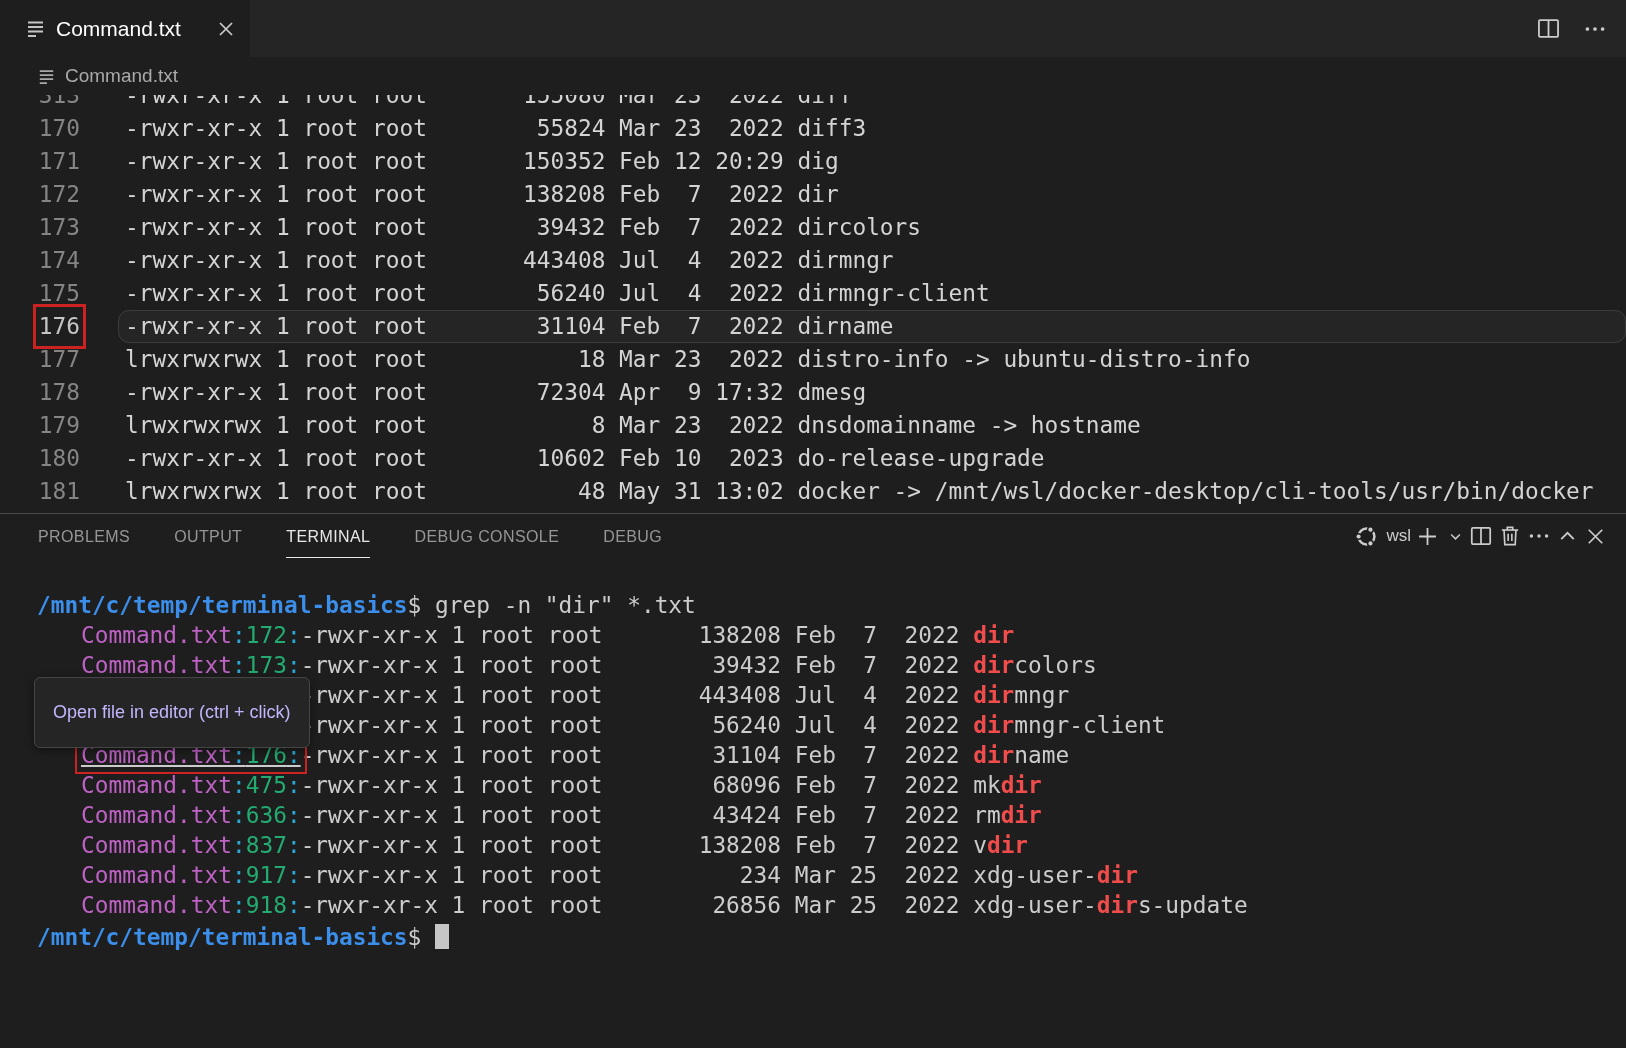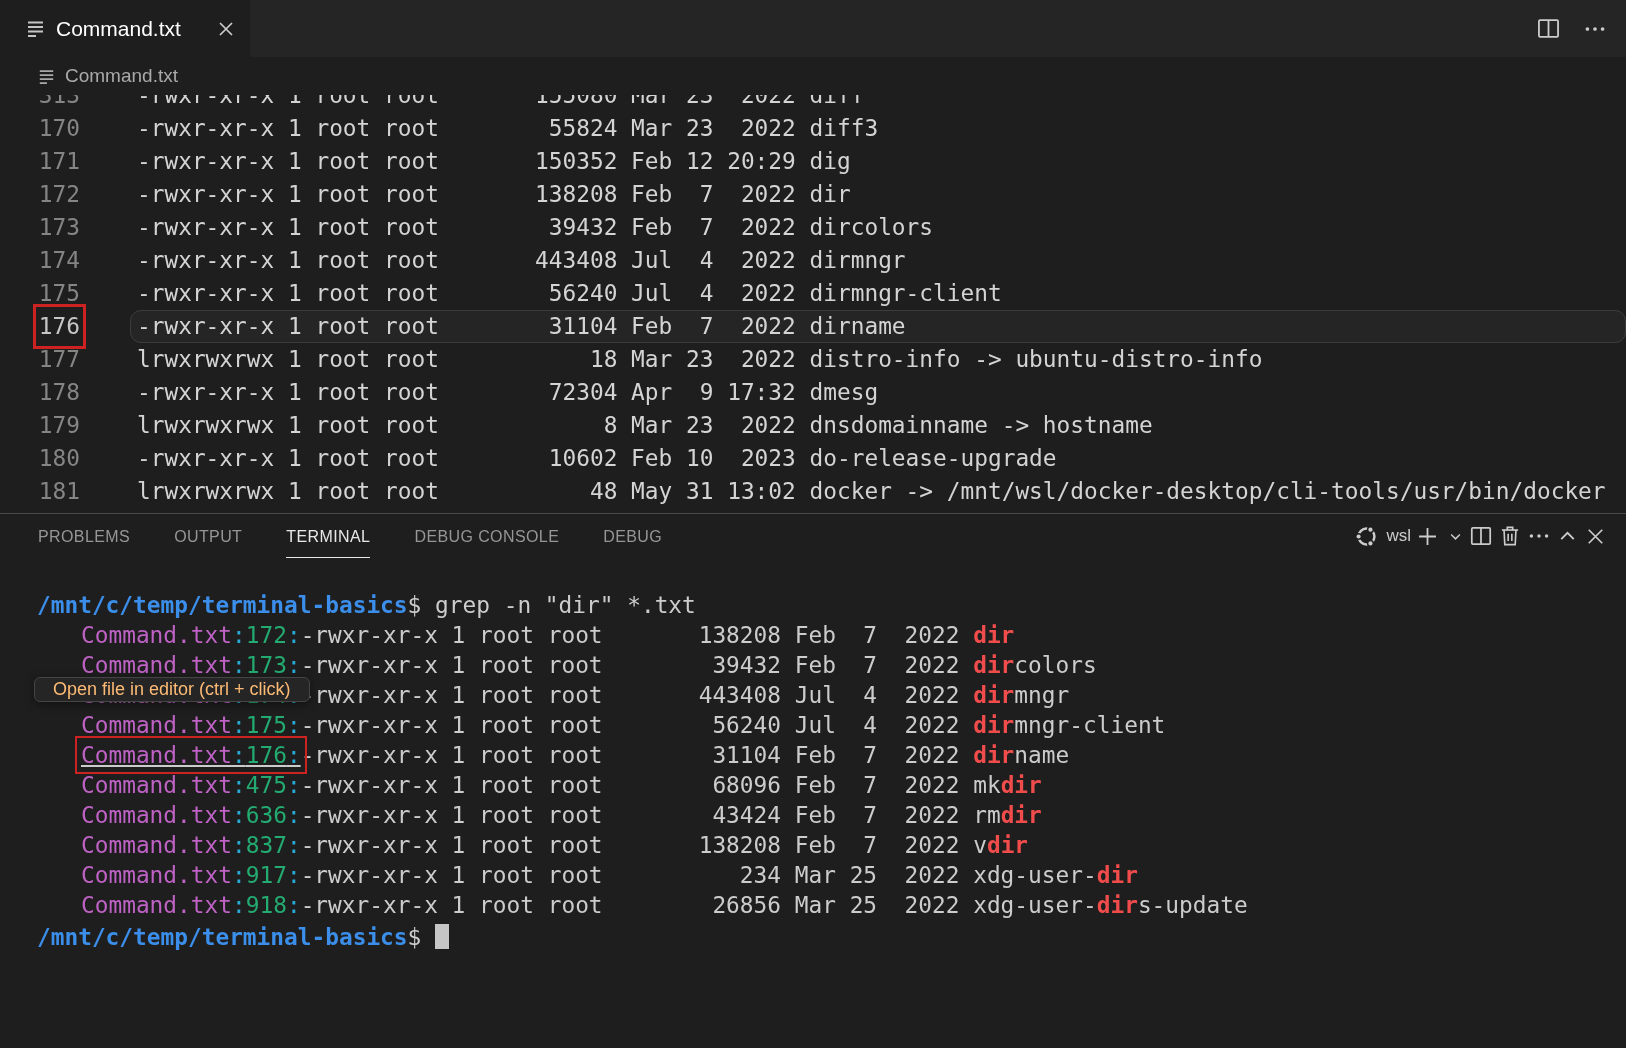--- a/index.html
+++ b/index.html
@@ -23,21 +23,21 @@
 
   .breadcrumb{height:38px;background:var(--bg);display:flex;align-items:center;gap:10px;padding-left:38px;}
   .breadcrumb-label{color:#a9a9a9;font-size:19px;}
 
   .editor{position:relative;height:418px;overflow:hidden;
           font-family:"DejaVu Sans Mono",monospace;font-size:22.8px;color:var(--edfg);}
   .ed-lines{margin-top:-16px;}
   .ed-line{display:flex;height:33px;line-height:33px;white-space:pre;}
   .gutter{width:80px;flex:none;text-align:right;color:var(--gutter);}
   .gnum{display:inline-block;}
-  .ed-text{flex:1;margin-left:50px;padding-left:7px;}
+  .ed-text{flex:1;margin-left:38px;padding-left:7px;}
   .ed-line.hl .gutter{color:#c6c6c6;}
   .ed-line.hl .gnum{outline:3px solid var(--annot);outline-offset:3px;}
   .ed-line.hl .ed-text{outline:1px solid #3c3c3c;outline-offset:-1px;background:rgba(255,255,255,.035);border-radius:11px;}
 
   
   .panel{border-top:1px solid var(--panelborder);height:491px;background:var(--bg);}
   .panel-titlebar{height:44px;display:flex;align-items:center;justify-content:space-between;padding:0 18px 0 38px;}
   .panel-tabs{display:flex;gap:44px;height:100%;align-items:stretch;}
   .p-tab{font-size:16px;letter-spacing:.4px;color:#969696;display:flex;align-items:center;cursor:pointer;
          border-bottom:1px solid transparent;padding-top:2px;}
@@ -54,22 +54,22 @@
   .c-path{color:var(--blue);font-weight:bold;}
   .c-file{color:var(--magenta);}
   .c-line{color:var(--green);}
   .c-sep{color:var(--cyan);}
   .c-match{color:var(--red);font-weight:bold;}
   .lnk{color:var(--fg);margin-left:44px;}
   .lnk.boxed{text-decoration:underline;outline:2.5px solid var(--annot);outline-offset:4px;}
   .cursor{display:inline-block;width:13.7px;height:25px;background:var(--cursor);transform:translateY(4px);}
 
   .tooltip{position:absolute;left:34px;top:119px;z-index:5;background:#252526;border:1px solid #454545;
-           border-radius:6px;padding:1px 18px;font-family:"Liberation Sans",sans-serif;font-size:18px;
-           color:#fdba74;white-space:nowrap;box-shadow:0 2px 10px rgba(0,0,0,.45);}
+           border-radius:6px;padding:24px 18px;font-family:"Liberation Sans",sans-serif;font-size:18px;
+           color:#c4b5fd;white-space:nowrap;box-shadow:0 2px 10px rgba(0,0,0,.45);}
 </style>
 </head>
 <body>
 
 <div class="app">
 
   <div class="tabbar">
     <div class="tab">
       <span class="icon">
         <svg width="19" height="19" viewBox="0 0 19 19">

